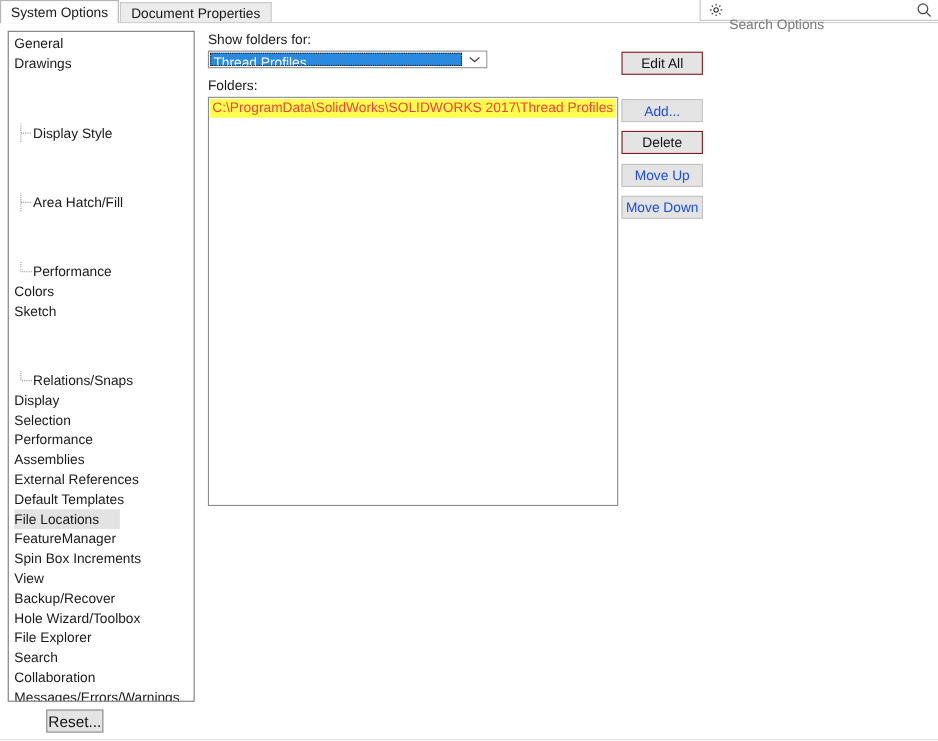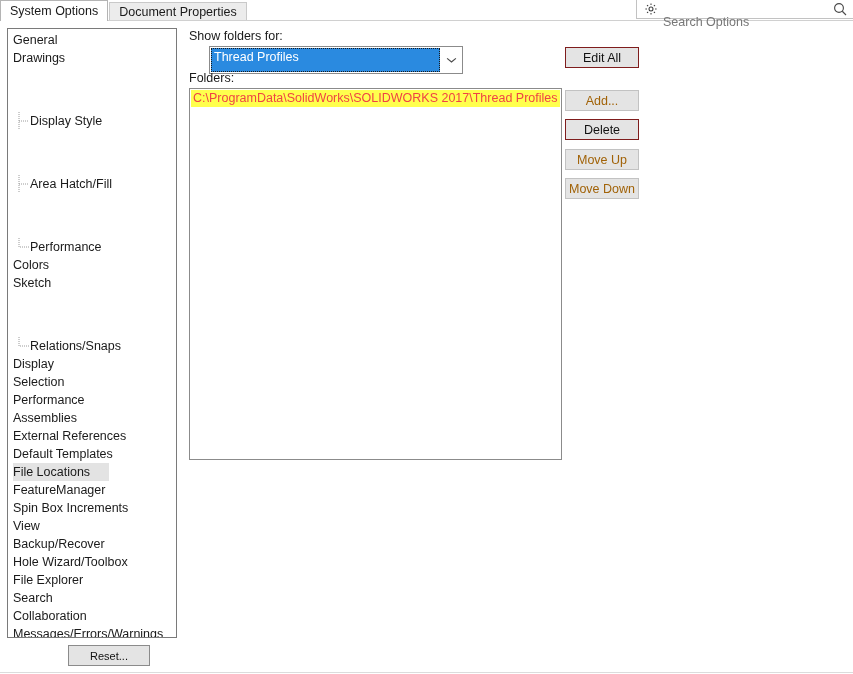--- a/index.html
+++ b/index.html
@@ -128,50 +128,49 @@
   }
   .tree-tick {
     position: absolute;
     left: 10px; top: 0;
     width: 12px; height: 18px;
   }
 
   
   .reset-btn {
     position: absolute;
-    left: 68px; top: 645px;
-    width: 82px; height: 21px;
+    left: 42px; top: 645px;
+    width: 52px; height: 21px;
     background: #e4e4e4;
     border: 1px solid #8b8b8b;
     font-family: "Liberation Sans", sans-serif;
-    font-size: 11px;
+    font-size: 14px;
     color: #111111;
     cursor: default;
     padding: 0;
   }
 
   
   .label {
     position: absolute;
     font-size: 12.5px;
     color: #1a1a1a;
     white-space: nowrap;
   }
   .lbl-showfolders { left: 189px; top: 29px; }
   .lbl-folders     { left: 189px; top: 71px; }
 
   .combo {
     position: absolute;
     left: 189px; top: 46px;
-    width: 254px; height: 28px;
+    width: 254px; height: 16px;
     border: 1px solid #8b8b8b;
     background: #ffffff;
     display: flex;
     align-items: stretch;
-    margin-left: 20px;
   }
   .combo-value {
     flex: 1 1 auto;
     background: #2a8ae0;
     color: #ffffff;
     font-size: 12.5px;
     line-height: 18px;
     padding-left: 3px;
     margin: 1px 0 1px 1px;
     outline: 1px dotted #1a1a1a;
@@ -214,21 +213,21 @@
     width: 74px; height: 21px;
     background: #e4e4e4;
     border: 1px solid #7f1d1d;
     font-family: "Liberation Sans", sans-serif;
     font-size: 12.5px;
     color: #111111;
     cursor: default;
     padding: 0;
   }
   .sidebtn.disabled {
-    color: #a16207;
+    color: #1d4ed8;
     border-color: #c2c2c2;
     background: #e4e4e4;
   }
   .btn-editall  { left: 565px; top: 47px; }
   .btn-add      { left: 565px; top: 90px; }
   .btn-delete   { left: 565px; top: 119px; }
   .btn-moveup   { left: 565px; top: 149px; }
   .btn-movedown { left: 565px; top: 178px; }
 
   .bottom-rule {

